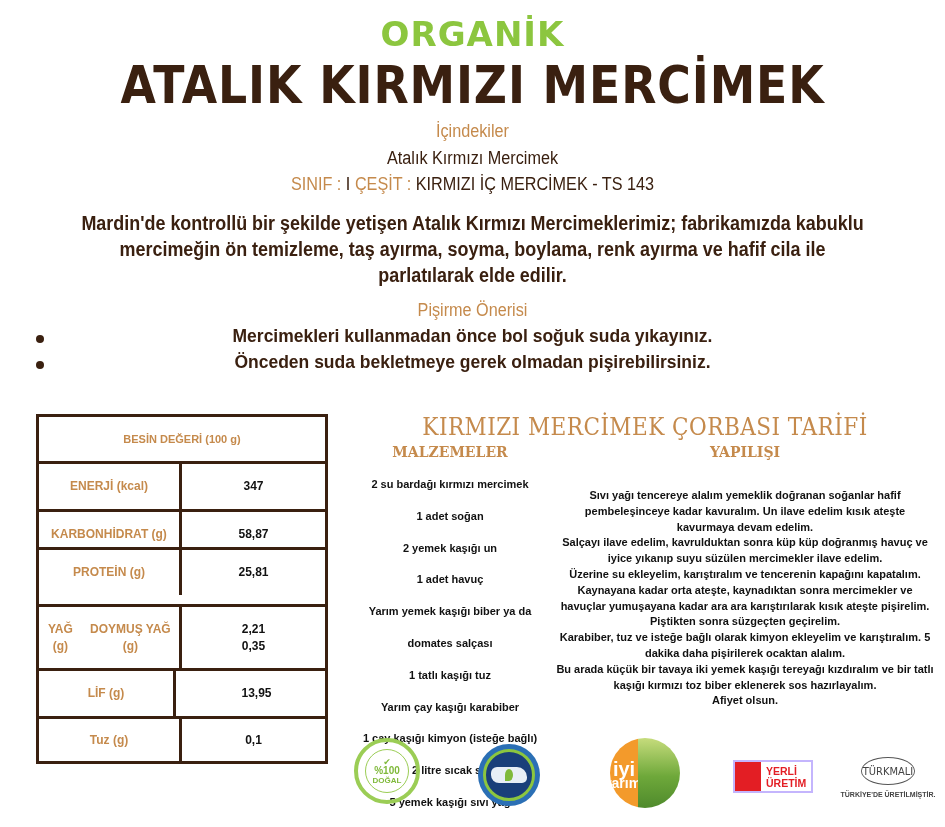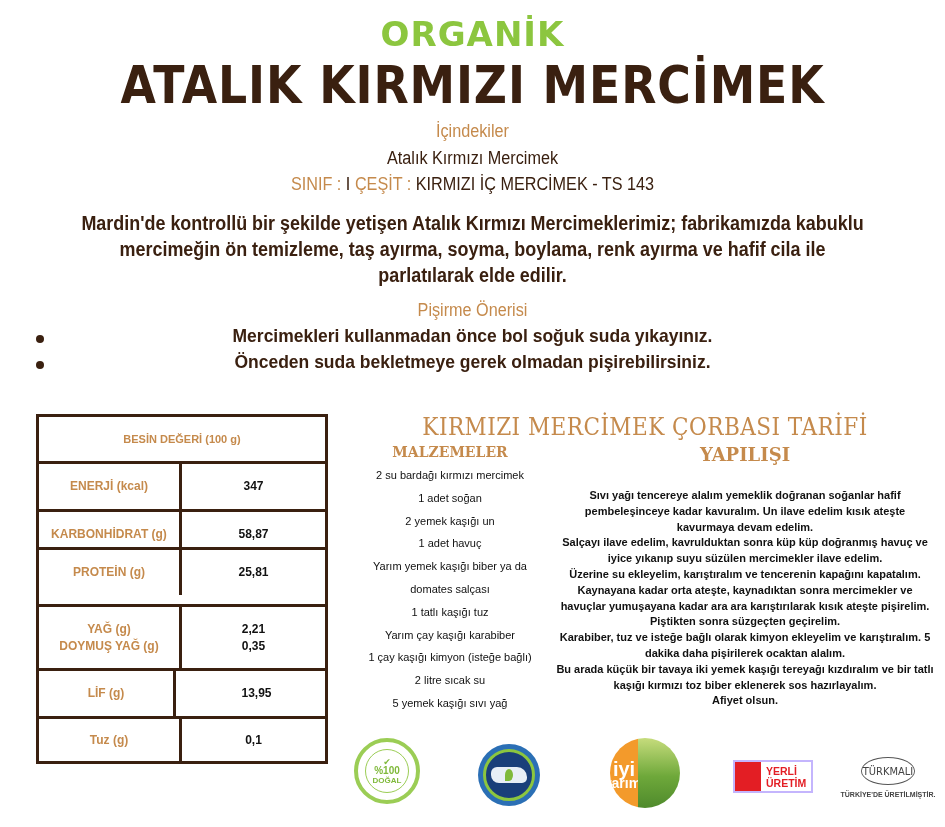--- a/index.html
+++ b/index.html
@@ -27,23 +27,23 @@
     .ntr-row { position: absolute; left: 0; width: 286px; border-top: 3px solid #3a2010; display: flex; }
     .ntr-row.first { border-top: none; }
     .ntr-cell { display: flex; align-items: center; justify-content: center; text-align: center; font-size: 12px; font-weight: bold; line-height: 17px; height: 100%; }
     .ntr-lbl { width: 143px; color: #c58a4c; border-right: 3px solid #3a2010; }
     .ntr-val { width: 143px; color: #111; }
     .ntr-head { width: 286px; color: #c58a4c; font-size: 11px; }
 
     
     #recipe-title { left: 355px; width: 580px; top: 413px; font-size: 24px; color: #c58a4c; font-family: "DejaVu Serif", serif; letter-spacing: 0.5px; transform: scaleX(0.9); }
     #ingr-title { left: 355px; width: 190px; top: 444px; font-size: 14px; font-weight: bold; color: #c58a4c; font-family: "DejaVu Serif", serif; }
-    #steps-title { left: 555px; width: 380px; top: 444px; font-size: 18px; font-weight: bold; color: #c58a4c; font-family: "DejaVu Serif", serif; }
+    #steps-title { left: 555px; width: 380px; top: 444px; font-size: 14px; font-weight: bold; color: #c58a4c; font-family: "DejaVu Serif", serif; }
     #ingr-list { left: 345px; width: 210px; top: 466px; list-style: none; }
-    #ingr-list li { font-size: 11px; font-weight: normal; color: #111; height: 22.8px; line-height: 18px; text-align: center; white-space: nowrap; }
+    #ingr-list li { font-size: 11px; font-weight: bold; color: #111; height: 22.8px; line-height: 18px; text-align: center; white-space: nowrap; margin-top: 9px; }
     #steps { left: 555px; width: 380px; top: 488px; font-size: 11px; font-weight: bold; color: #111; line-height: 15.8px; text-align: center; }
     #steps p { margin: 0; }
 
     
     .logo { position: absolute; }
     #logo-dogal { left: 354px; top: 738px; width: 66px; height: 66px; border-radius: 50%; border: 4px solid #9bcd55; display: flex; flex-direction: column; align-items: center; justify-content: center; color: #7fb93a; font-weight: bold; }
     #logo-dogal .inner { width: 44px; height: 44px; border-radius: 50%; border: 1.5px solid #9bcd55; display: flex; flex-direction: column; align-items: center; justify-content: center; }
     #logo-dogal .t1 { font-size: 10px; line-height: 10px; }
     #logo-dogal .t2 { font-size: 8px; line-height: 9px; }
     #logo-dogal .check { font-size: 9px; line-height: 8px; }
@@ -99,21 +99,21 @@
   </div>
   <div class="ntr-row" style="top:92px; height:47px;">
     <div class="ntr-cell ntr-lbl">KARBONHİDRAT (g)</div>
     <div class="ntr-cell ntr-val">58,87</div>
   </div>
   <div class="ntr-row" style="top:130px; height:48px;">
     <div class="ntr-cell ntr-lbl">PROTEİN (g)</div>
     <div class="ntr-cell ntr-val">25,81</div>
   </div>
   <div class="ntr-row" style="top:187px; height:64px;">
-    <div class="ntr-cell ntr-lbl" style="flex-direction:column;">
+    <div class="ntr-cell ntr-lbl" style="">
       <span>YAĞ (g)</span>
       <span>DOYMUŞ YAĞ (g)</span>
     </div>
     <div class="ntr-cell ntr-val" style="flex-direction:column;border-radius:29px;">
       <span>2,21</span>
       <span>0,35</span>
     </div>
   </div>
   <div class="ntr-row" style="top:251px; height:48px;gap:12px;">
     <div class="ntr-cell ntr-lbl">LİF (g)</div>

